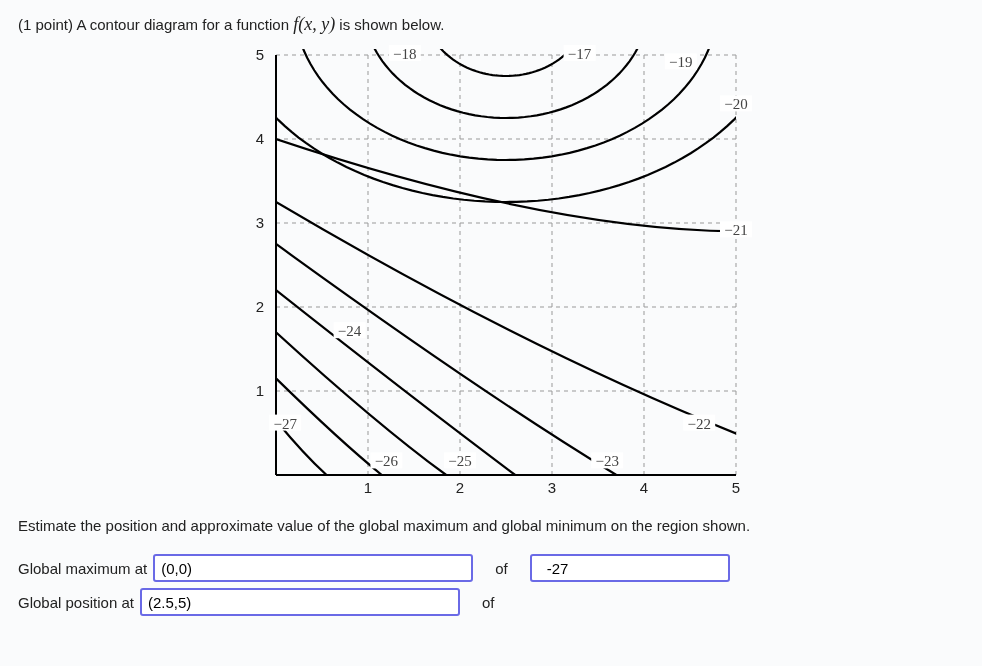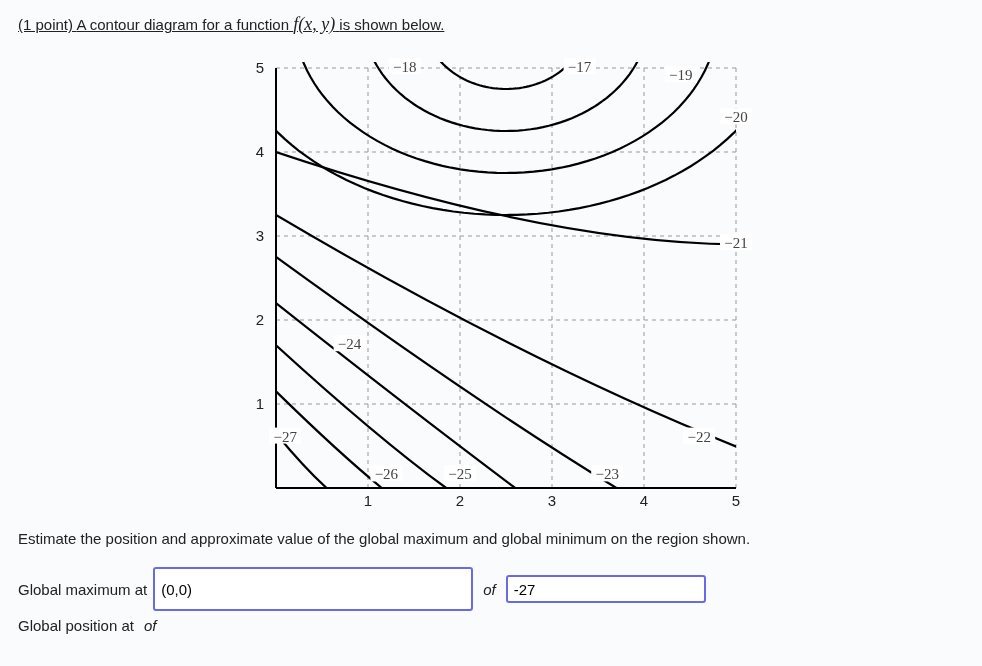--- a/index.html
+++ b/index.html
@@ -4,54 +4,54 @@
 <style>
   * { box-sizing: border-box; margin: 0; padding: 0; }
   body {
     font-family: Arial, Helvetica, sans-serif;
     font-size: 15px;
     color: #222;
     background: #fafbfc;
     padding: 14px 18px;
     width: 982px;
   }
-  .prompt-text { margin-bottom: 23px; text-decoration: underline; }
+  .prompt-text { margin-bottom: 10px; }
   .prompt-text .math { font-style: italic; font-family: "Times New Roman", serif; font-size: 18px; }
   .chart-wrap {
     margin: 4px auto 12px auto;
     width: 510px;
   }
   svg.chart { display: block; }
   .answers { margin-top: 10px; }
   .answer-row {
     display: flex;
     align-items: center;
     gap: 6px;
     margin-bottom: 6px;
   }
   .answer-row label { white-space: nowrap; text-align: right; }
   input.coord {
     width: 320px;
-    height: 44px;
+    height: 28px;
     padding: 2px 6px;
     font-size: 15px;
     border: 2px solid #6a6ae6;
     border-radius: 3px;
     background: #fff;
   }
   input.val {
     width: 200px;
     height: 28px;
-    padding: 2px 6px;
+    padding: 2px 15px;
     font-size: 15px;
     border: 2px solid #6a6ae6;
     border-radius: 3px;
     background: #fff;
   }
-  .of { margin: 0 4px; font-style: italic; }
+  .of { margin: 0 16px; }
   .axis-label { font-family: Arial, sans-serif; font-size: 15px; fill: #222; }
   .contour-label {
     font-family: "Times New Roman", serif;
     font-size: 15px;
     fill: #444;
     background: #fff;
   }
   .contour-label-bg { fill: #fff; stroke: none; }
 </style>
 </head>
@@ -133,15 +133,16 @@
 
 <div class="answers">
   <div class="answer-row">
     <label>Global maximum at</label>
     <input class="coord" value="(0,0)" style="">
     <span class="of">of</span>
     <input class="val" value="-27" style="">
   </div>
   <div class="answer-row">
     <label>Global position at</label>
+    <input class="coord" value="(2.5,5)" style="">
     <span class="of">of</span>
   </div>
 </div>
 
 </body></html>

